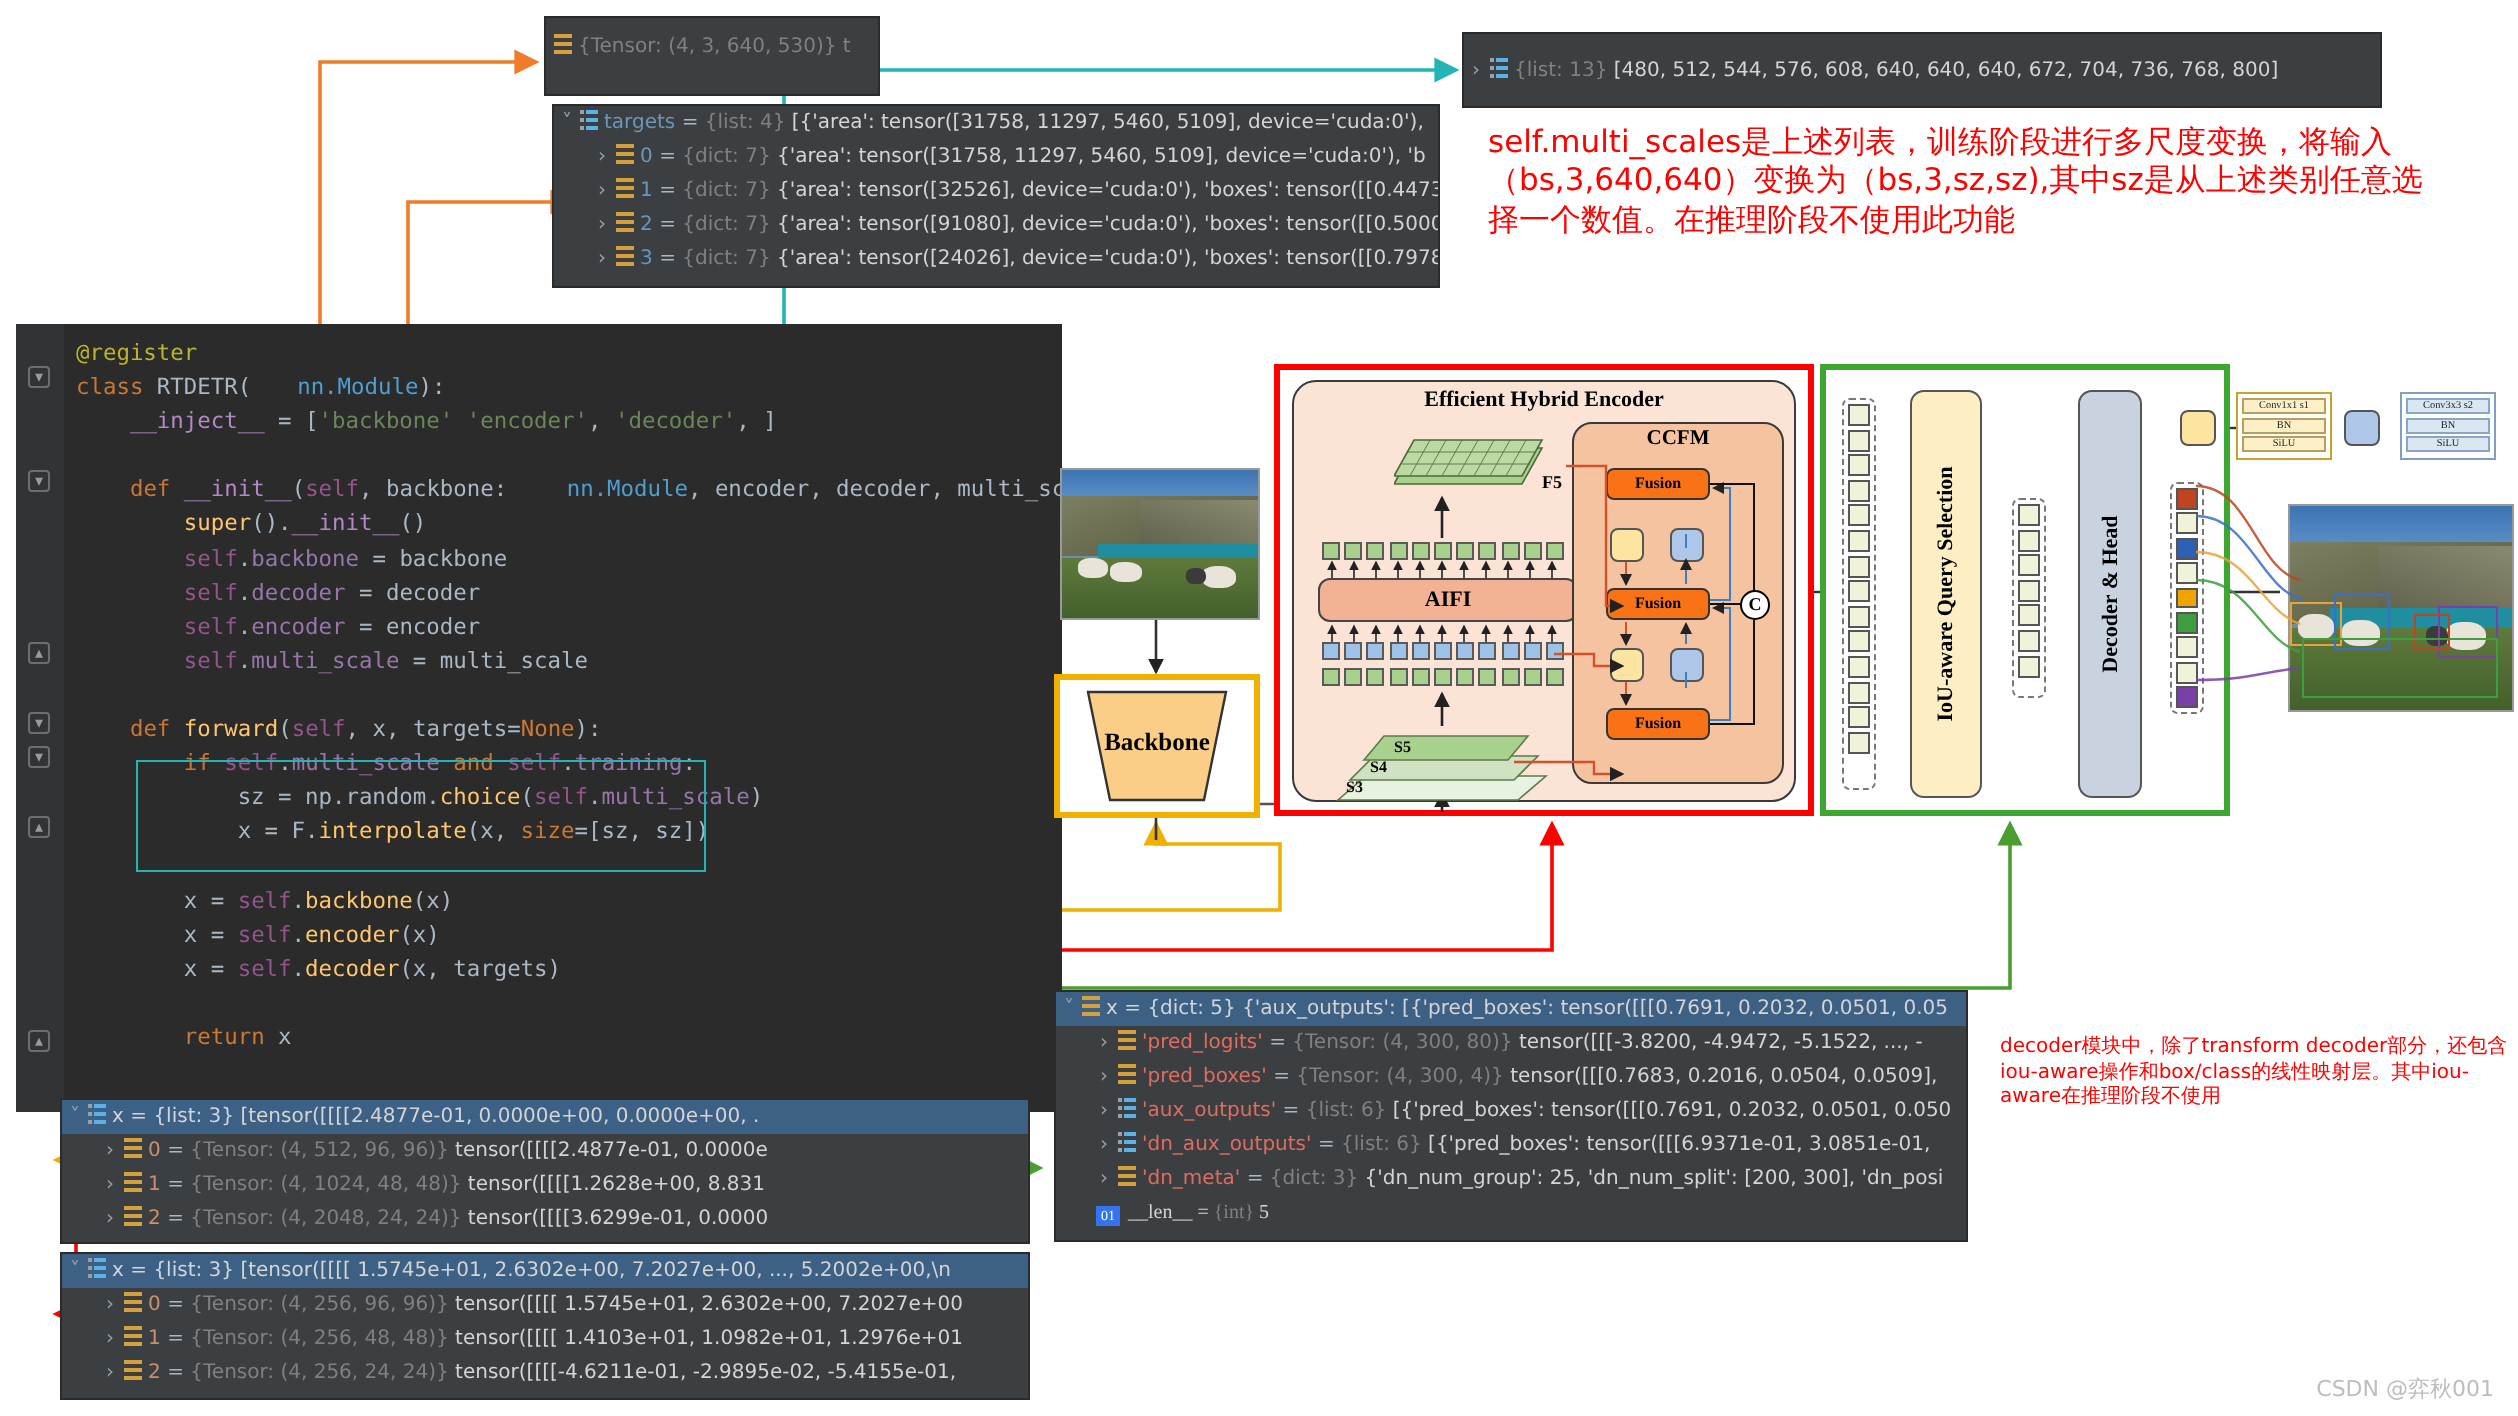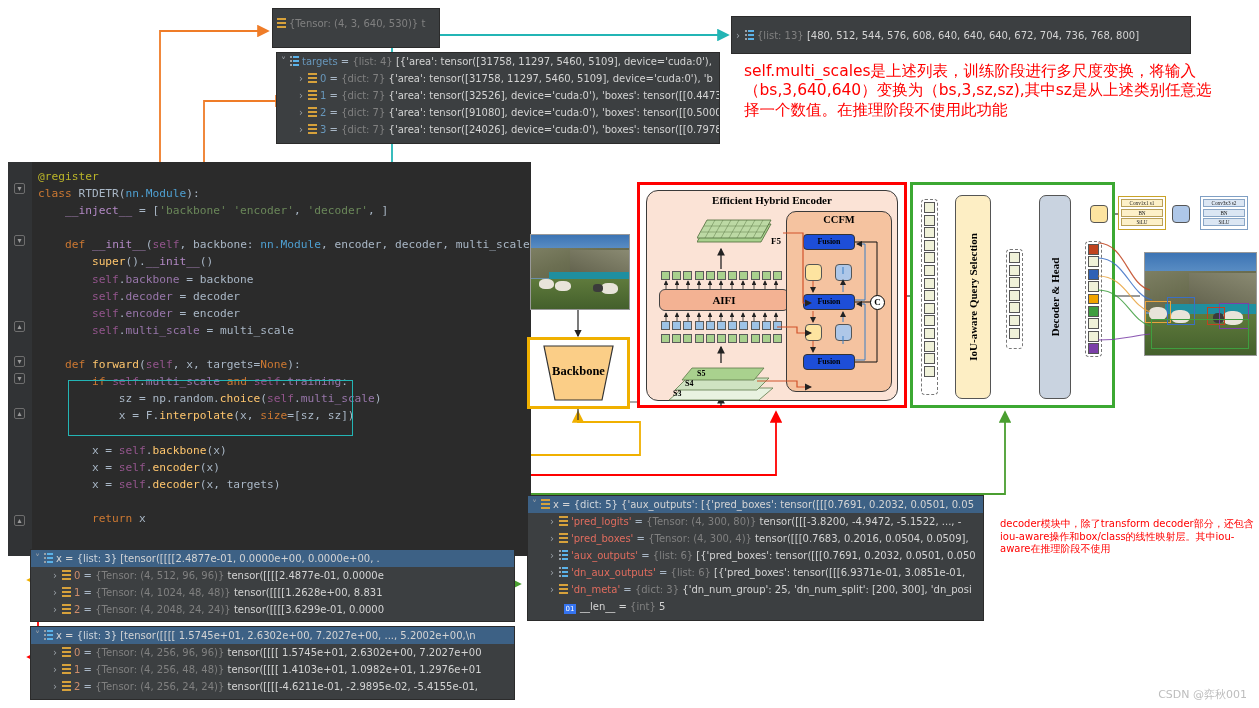--- a/index.html
+++ b/index.html
@@ -83,21 +83,21 @@
     font-family: "DejaVu Sans Mono", monospace;
     font-size: 11.2px; line-height: 17.1px;
     white-space: pre;
     color:#a9b7c6;
   }
   .c-dec { color:#bbb529; }
   .c-kw  { color:#cc7832; }
   .c-fn  { color:#ffc66d; }
   .c-self{ color:#94558d; }
   .c-str { color:#6a8759; }
-  .c-type { color:#4e9fd1; }
+  .c-type { color:#4e9fd1;margin-left:23px; }
   .c-mag { color:#b389c5; }
   .c-attr { color:#9876aa; }
 
   
   .box-abs { position:absolute; }
 
   .redbox {
     position:absolute; left:637px; top:182px; width:270px; height:226px;
     border:3px solid #ff0000; background:#ffffff;
   }
@@ -121,21 +121,21 @@
   .ccfm {
     position:absolute; right:5px; top:20px; width:106px; bottom:8px;
     border:1.4px solid #3a3a3a; border-radius:10px; background:#f5c3a0;
   }
   .ccfm-title {
     position:absolute; top:2px; left:0; right:0; text-align:center;
     font-family:"Liberation Serif", serif; font-weight:bold; font-size:10.5px; color:#000;
   }
   .fusion {
     position:absolute; width:52px; height:16px;
-    background:#1d4ed8; border:1.3px solid #333; border-radius:4px;
+    background:#f97316; border:1.3px solid #333; border-radius:4px;
     font-family:"Liberation Serif", serif; font-weight:bold; font-size:8px;
     color:#000; text-align:center; line-height:14px;
   }
   .sqy { position:absolute; width:17px; height:17px; background:#fde4a0; border:1.3px solid #555; border-radius:4px; }
   .sqb { position:absolute; width:17px; height:17px; background:#aec7e8; border:1.3px solid #555; border-radius:4px; }
   .concat {
     position:absolute; width:15px; height:15px; border:1.4px solid #000;
     border-radius:50%; background:#fff; text-align:center;
     font-family:"Liberation Serif", serif; font-weight:bold; font-size:9px; line-height:13px; color:#000;
   }
@@ -686,21 +686,21 @@
       <span class="k-eq">=</span>
       <span class="k-type">{list: 6}</span>
       <span class="k-val">[{'pred_boxes': tensor([[[6.9371e-01, 3.0851e-01, </span>
     </div>
     <div class="row lvl1">
       <span class="arrw">›</span><span class="ico-dict"></span><span class="k-str">'dn_meta'</span>
       <span class="k-eq">=</span>
       <span class="k-type">{dict: 3}</span>
       <span class="k-val">{'dn_num_group': 25, 'dn_num_split': [200, 300], 'dn_posi</span>
     </div>
-    <div class="row" style="padding-left:36px;">
+    <div class="row" style="padding-left:20px;font-family:Liberation Serif, serif;">
       <span class="ico-int">01</span><span class="k-val">__len__</span>
       <span class="k-val">=</span>
       <span class="k-type">{int}</span>
       <span class="k-val">5</span>
     </div>
   </div>
 
   <div class="cn-note" style="left:1000px; top:518px; width:258px; font-size:10px;">decoder模块中，除了transform decoder部分，还包含iou-aware操作和box/class的线性映射层。其中iou-aware在推理阶段不使用</div>
 
   <div class="watermark">CSDN @弈秋001</div>

